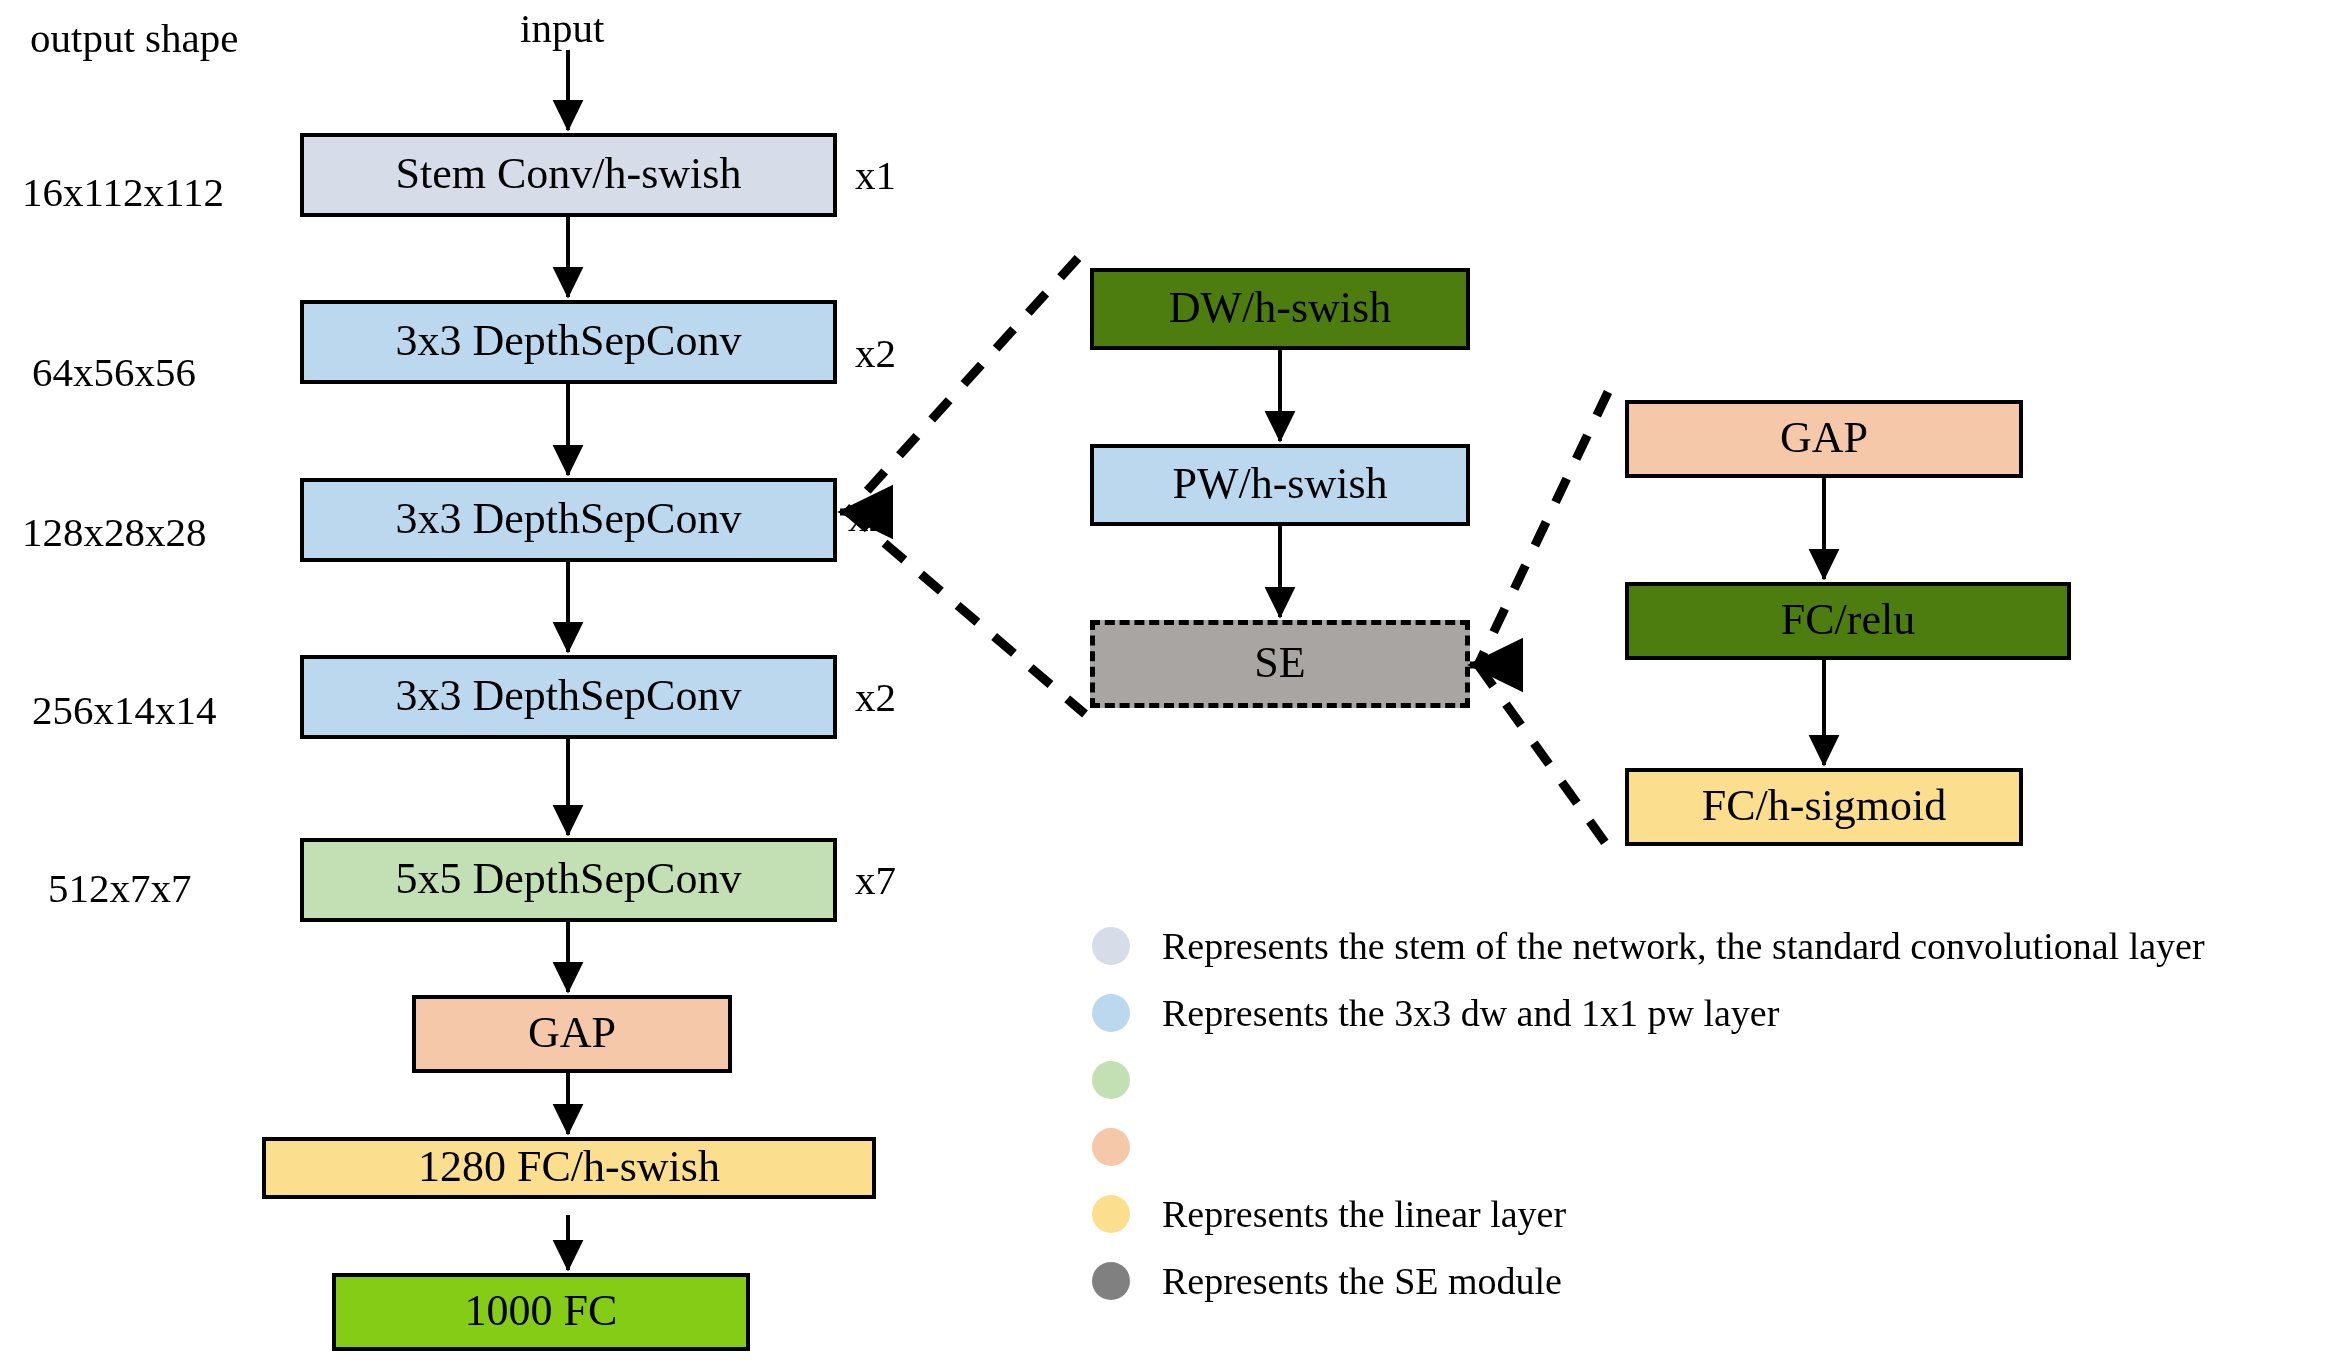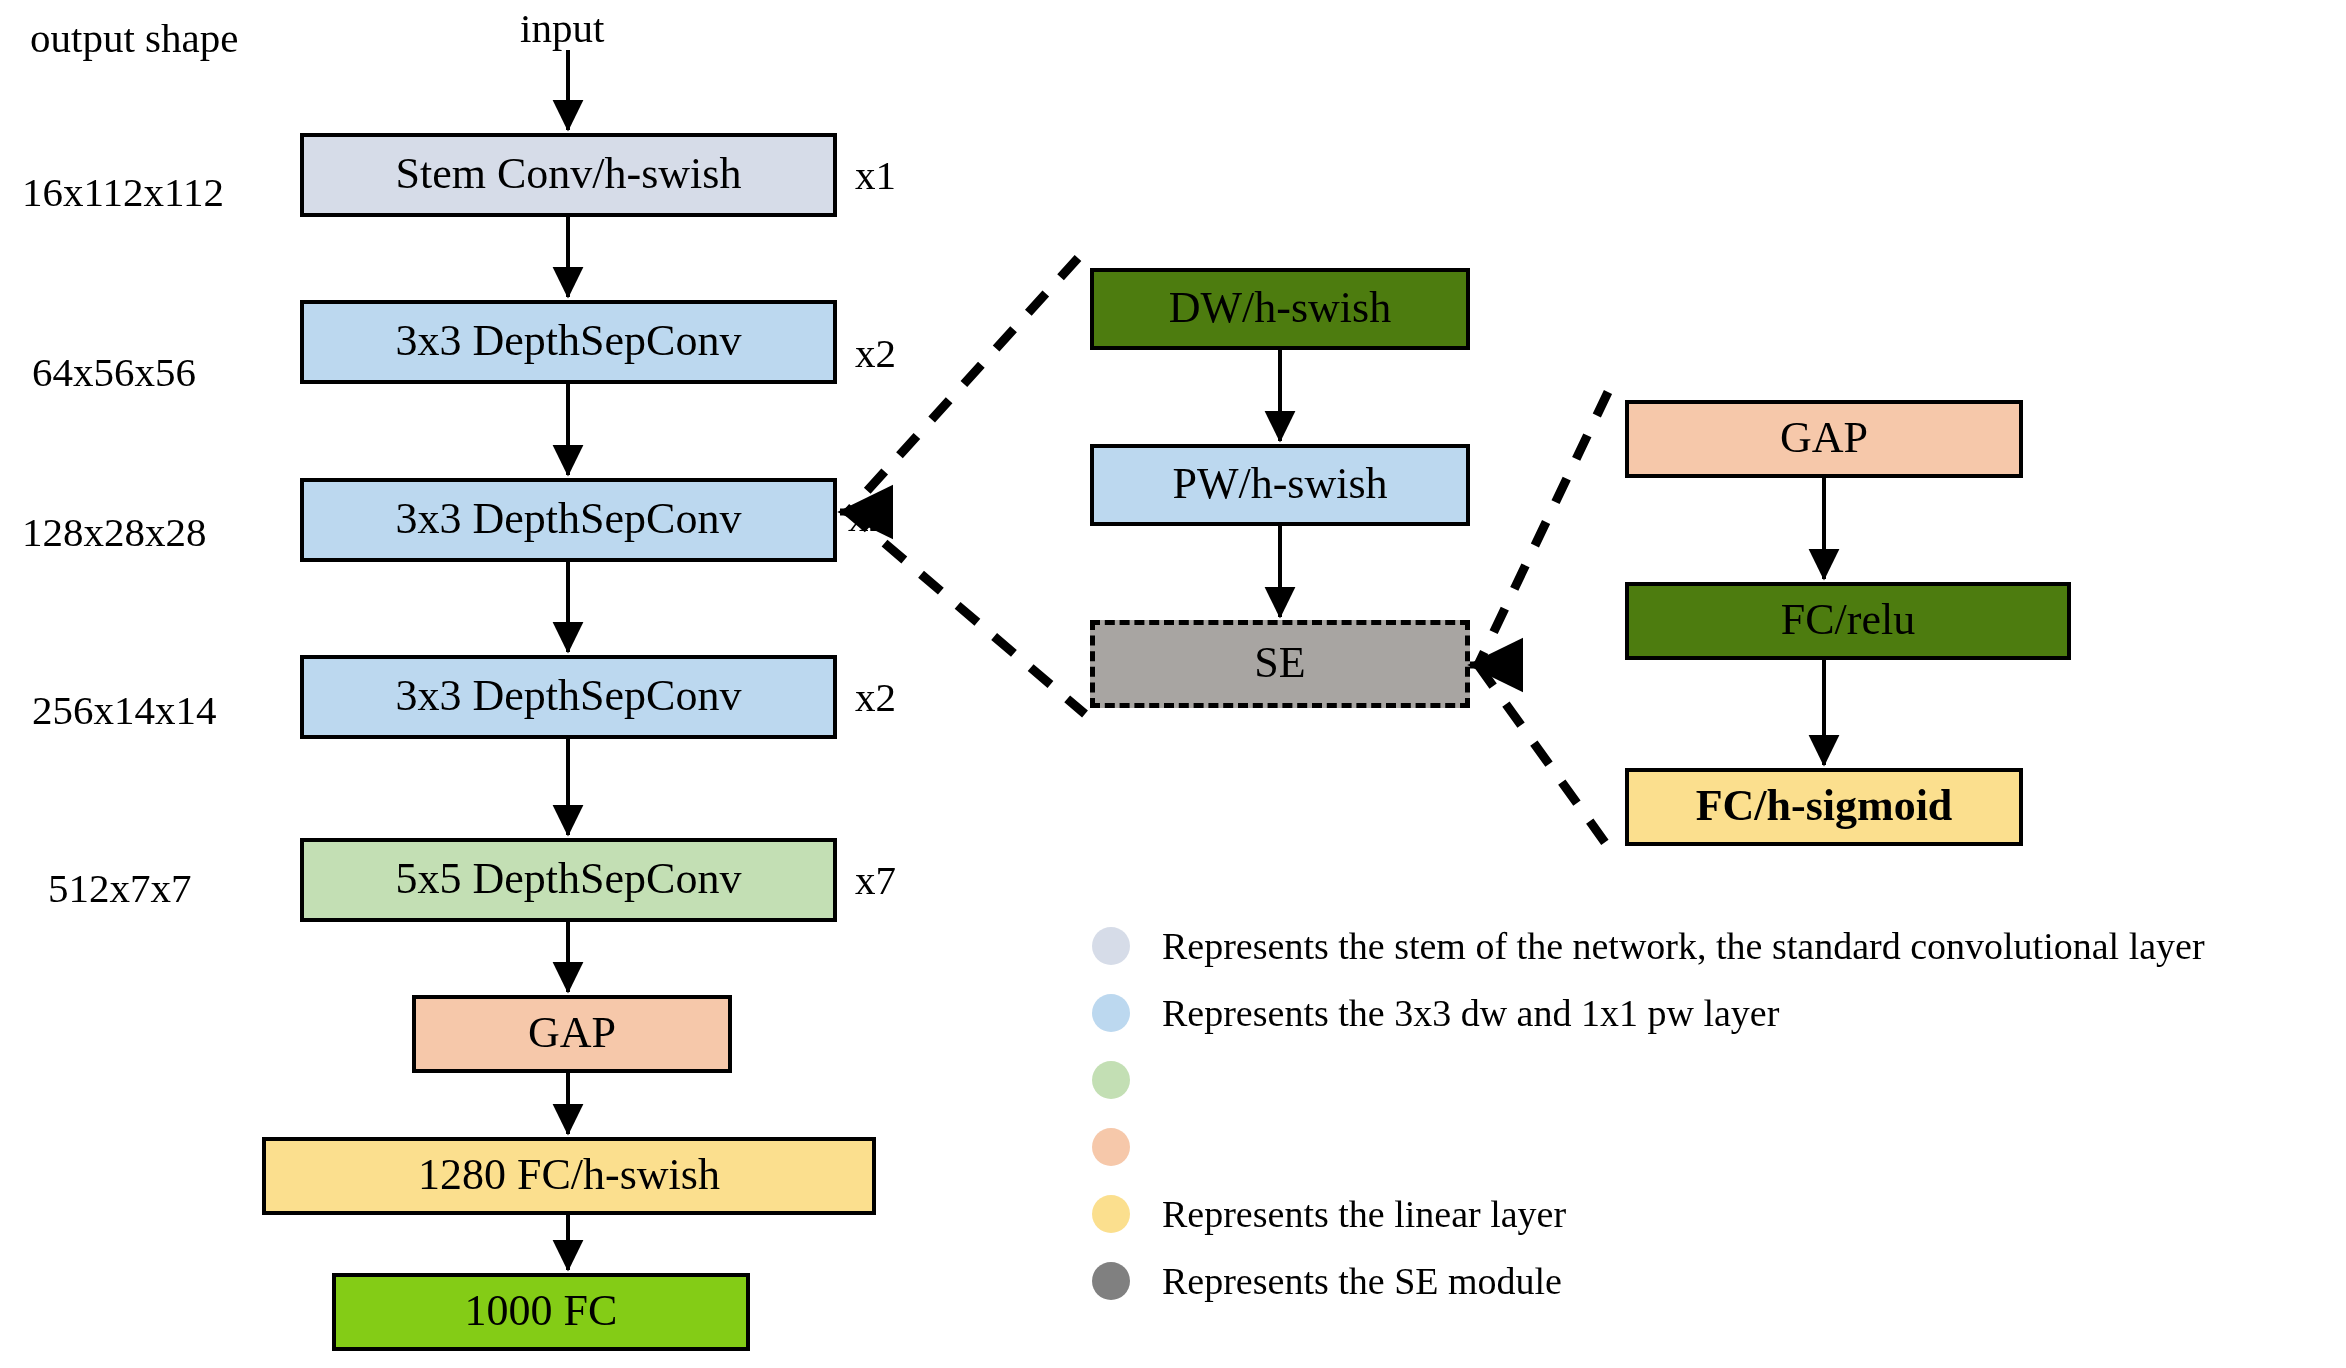--- a/index.html
+++ b/index.html
@@ -118,21 +118,21 @@
 
   <div class="box" style="left:300px; top:838px; width:537px; height:84px; background:#c3dfb4;">
     <span class="box-text">5x5 DepthSepConv</span>
   </div>
   <div class="label rep-label" style="left:855px; top:860px;">x7</div>
 
   <div class="box" style="left:412px; top:995px; width:320px; height:78px; background:#f6c8aa;">
     <span class="box-text">GAP</span>
   </div>
 
-  <div class="box" style="left:262px; top:1137px; width:614px; height:78px; background:#fbdf8e;">
+  <div class="box" style="left:262px; top:1137px; width:614px; height:62px; background:#fbdf8e;">
     <span class="box-text">1280 FC/h-swish</span>
   </div>
 
   <div class="box" style="left:332px; top:1273px; width:418px; height:78px; background:#84cc16;">
     <span class="box-text">1000 FC</span>
   </div>
 
   <div class="box" style="left:1090px; top:268px; width:380px; height:82px; background:#4d7c0f;">
     <span class="box-text">DW/h-swish</span>
   </div>
@@ -146,21 +146,21 @@
   </div>
 
   <div class="box" style="left:1625px; top:400px; width:398px; height:78px; background:#f6c8aa;">
     <span class="box-text">GAP</span>
   </div>
 
   <div class="box" style="left:1625px; top:582px; width:446px; height:78px; background:#4d7c0f;">
     <span class="box-text">FC/relu</span>
   </div>
 
-  <div class="box" style="left:1625px; top:768px; width:398px; height:78px; background:#fbdf8e;font-weight:bold;">
+  <div class="box" style="left:1625px; top:768px; width:398px; height:78px; background:#fbdf8e;">
     <span class="box-text">FC/h-sigmoid</span>
   </div>
 
   <svg class="overlay" viewBox="0 0 2346 1368">
     <defs>
       <marker id="arrowhead" markerWidth="9" markerHeight="9" refX="7.6" refY="4.5" orient="auto" markerUnits="strokeWidth">
         <path d="M0,0.6 L8,4.5 L0,8.4 z" fill="#000000"></path>
       </marker>
       <marker id="arrowhead-left" markerWidth="9" markerHeight="9" refX="7.6" refY="4.5" orient="auto" markerUnits="strokeWidth">
         <path d="M0,0.6 L8,4.5 L0,8.4 z" fill="#000000"></path>

